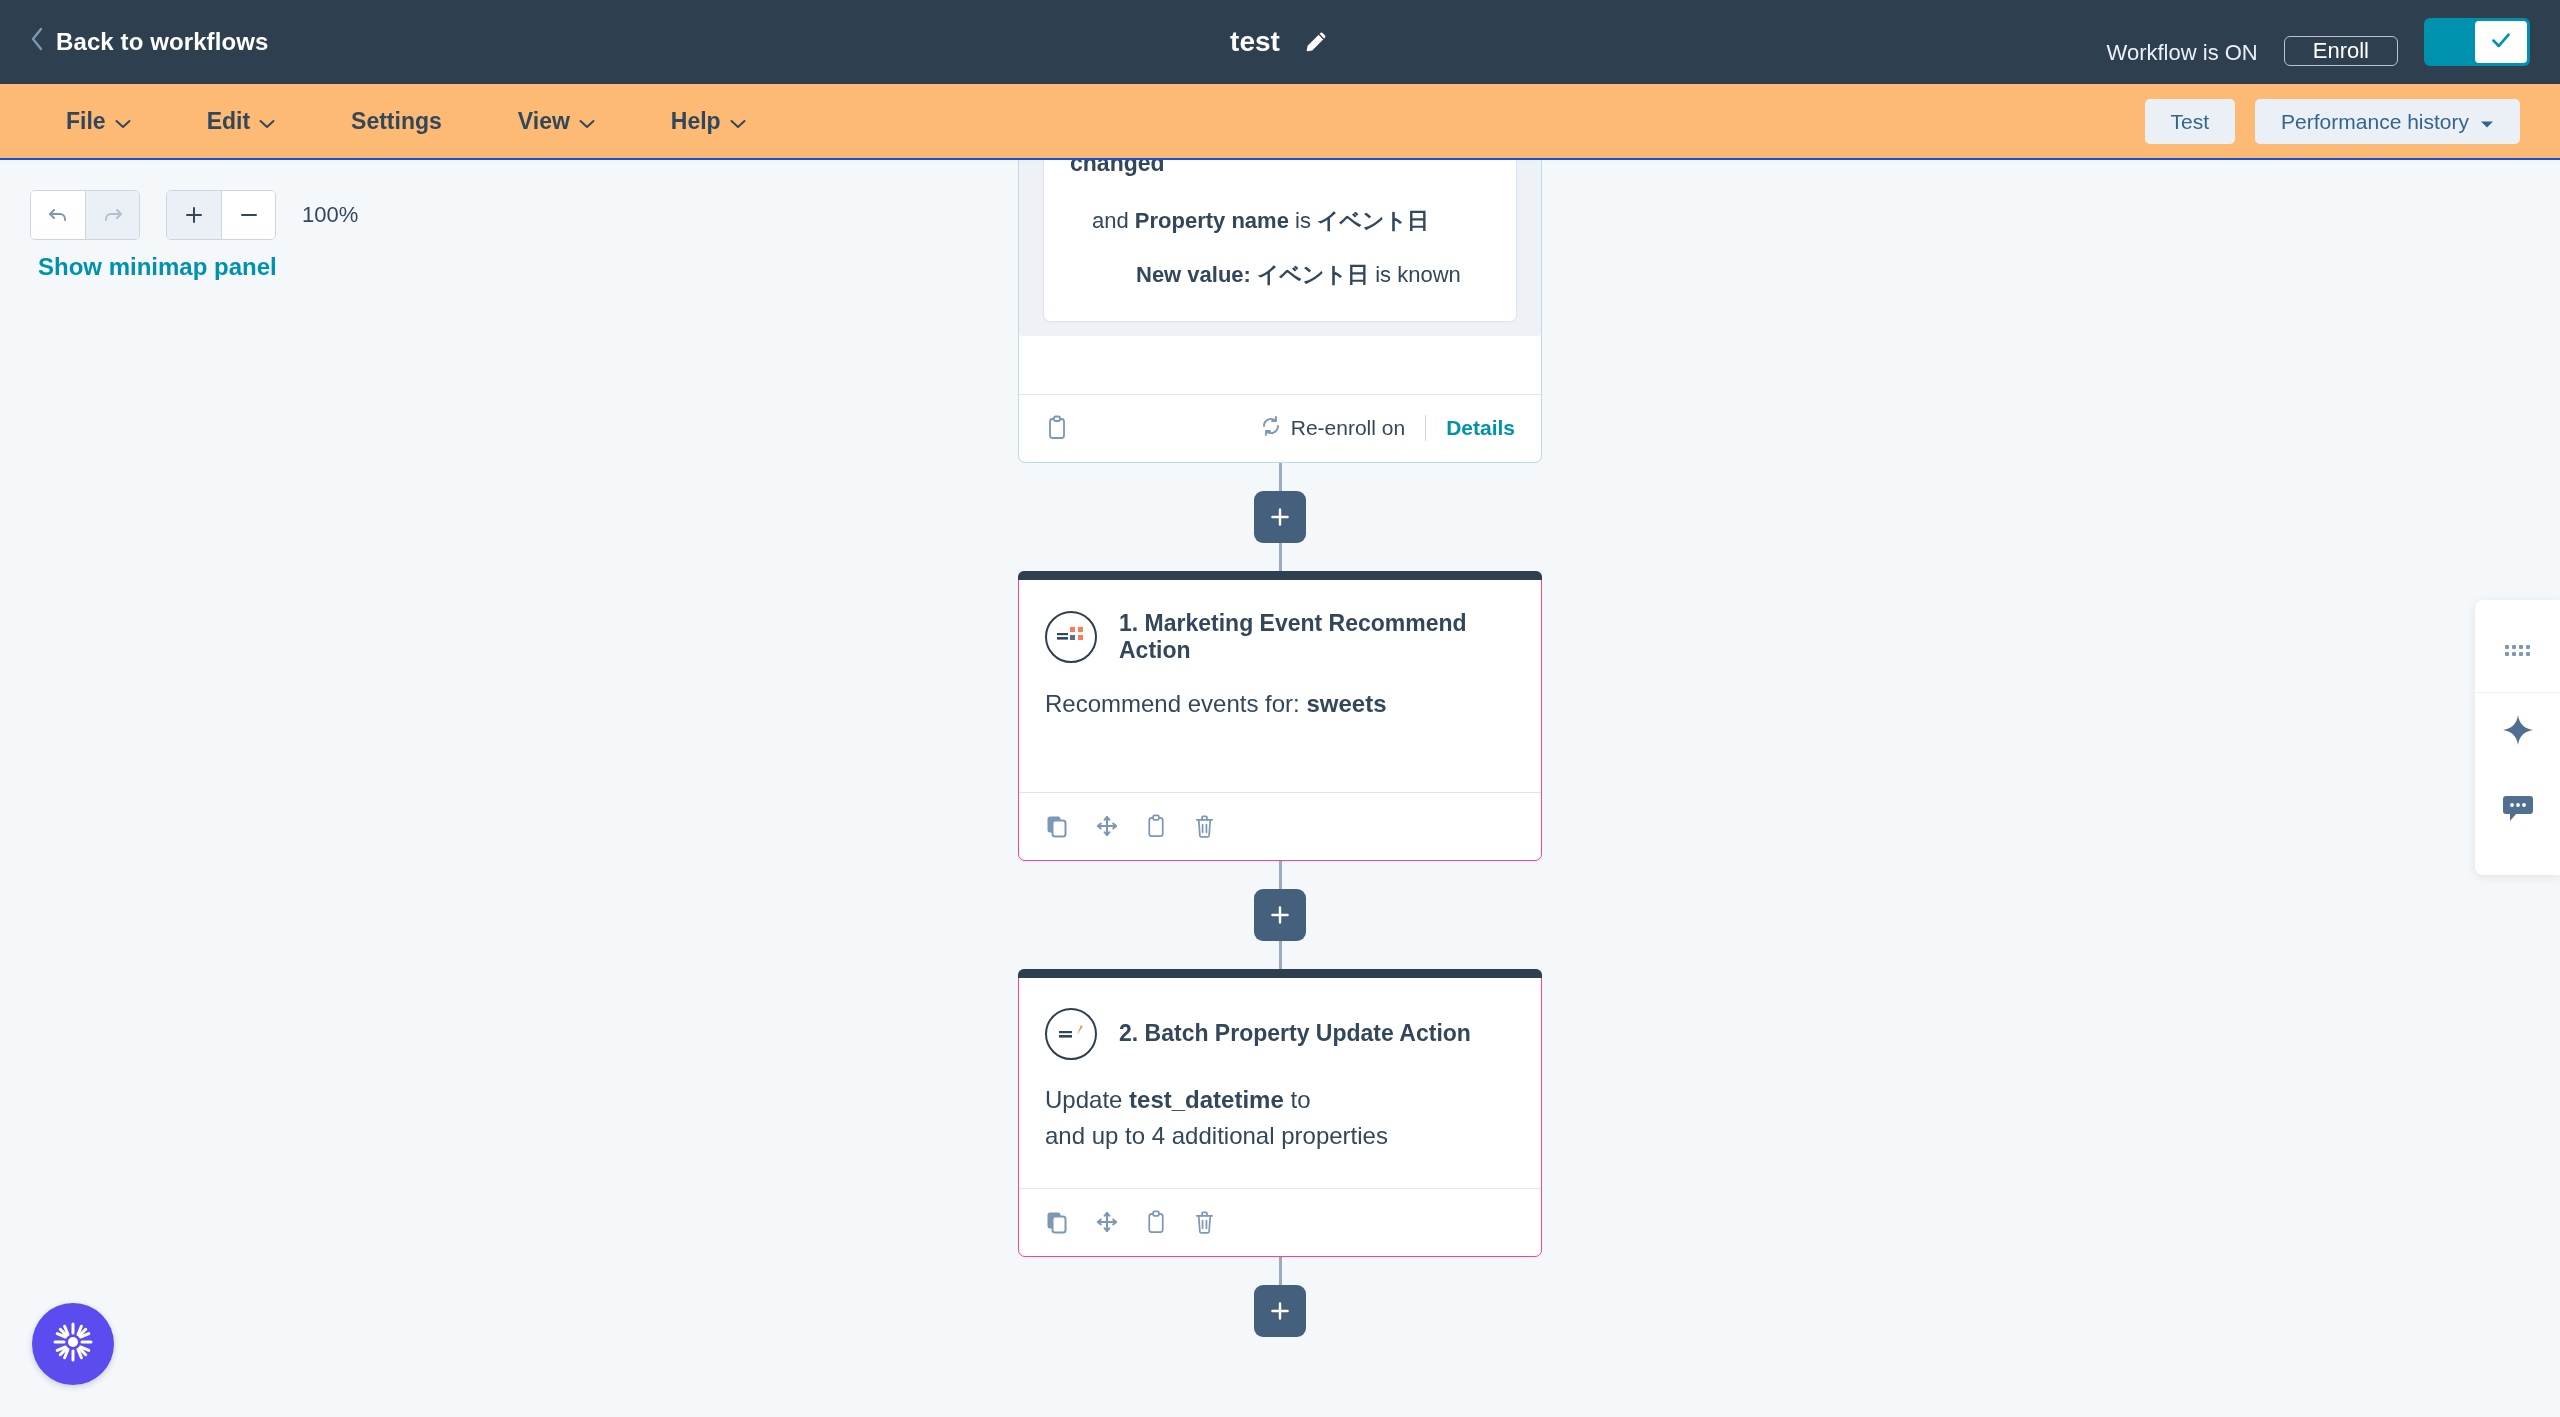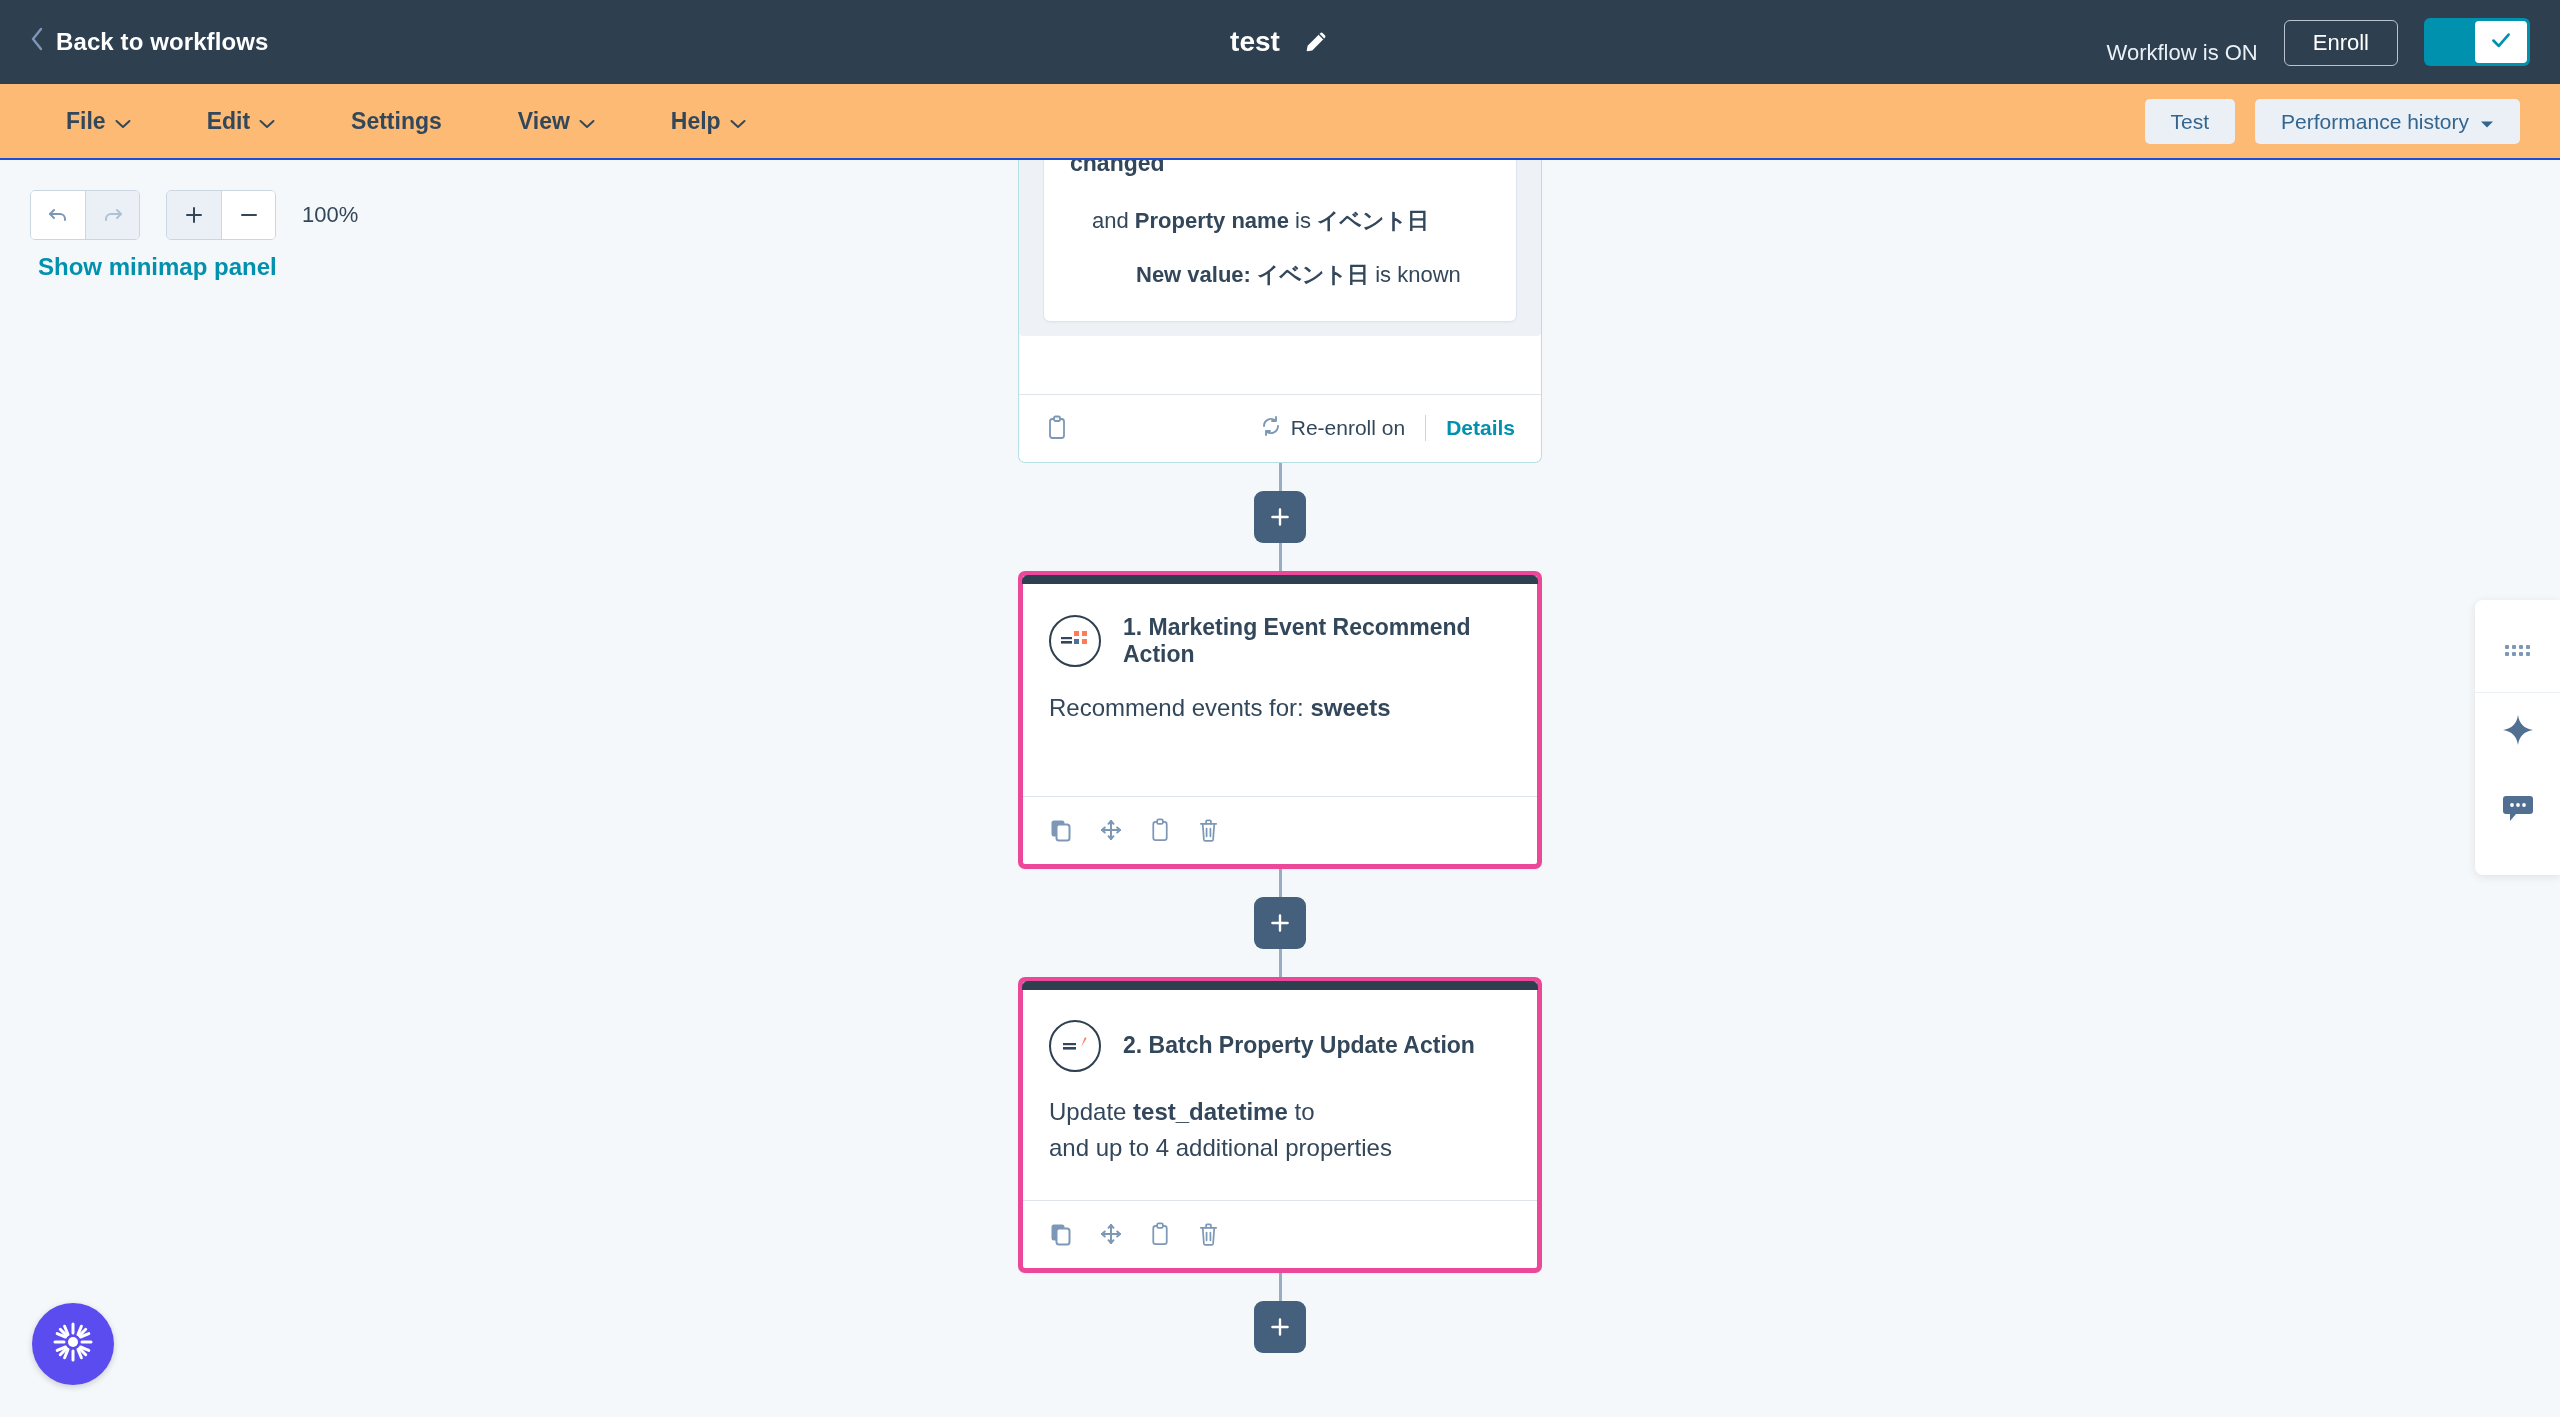--- a/index.html
+++ b/index.html
@@ -56,21 +56,21 @@
     z-index: 3;
   }
   .wf-status { font-size: 22px; color: #eaf0f6; font-weight: 400; }
   .enroll-btn {
     border: 1px solid #b9c4cf;
     border-radius: 6px;
     background: transparent;
     color: #ffffff;
     font-size: 22px;
     font-family: "Liberation Sans", sans-serif;
-    padding: 11px 28px;
+    padding: 3px 28px;
     cursor: pointer;
     line-height: 1;
   }
   .toggle {
     width: 106px;
     height: 48px;
     border-radius: 6px;
     background: #0091ae;
     display: flex;
     align-items: center;
@@ -189,21 +189,21 @@
     display: flex; align-items: center; justify-content: center;
     cursor: pointer;
     position: relative;
     z-index: 2;
   }
 
   
   .card {
     width: 524px;
     background: #ffffff;
-    border: 5px solid #ec4899;
+    border: 1px solid #ec4899;
     border-radius: 7px;
     position: relative;
     z-index: 2;
     box-shadow: 0 1px 2px rgba(0,0,0,.04);
   }
   .card-topbar {
     height: 9px;
     background: #2e3f50;
     border-radius: 6px 6px 0 0;
     margin: -1px -1px 0 -1px;

